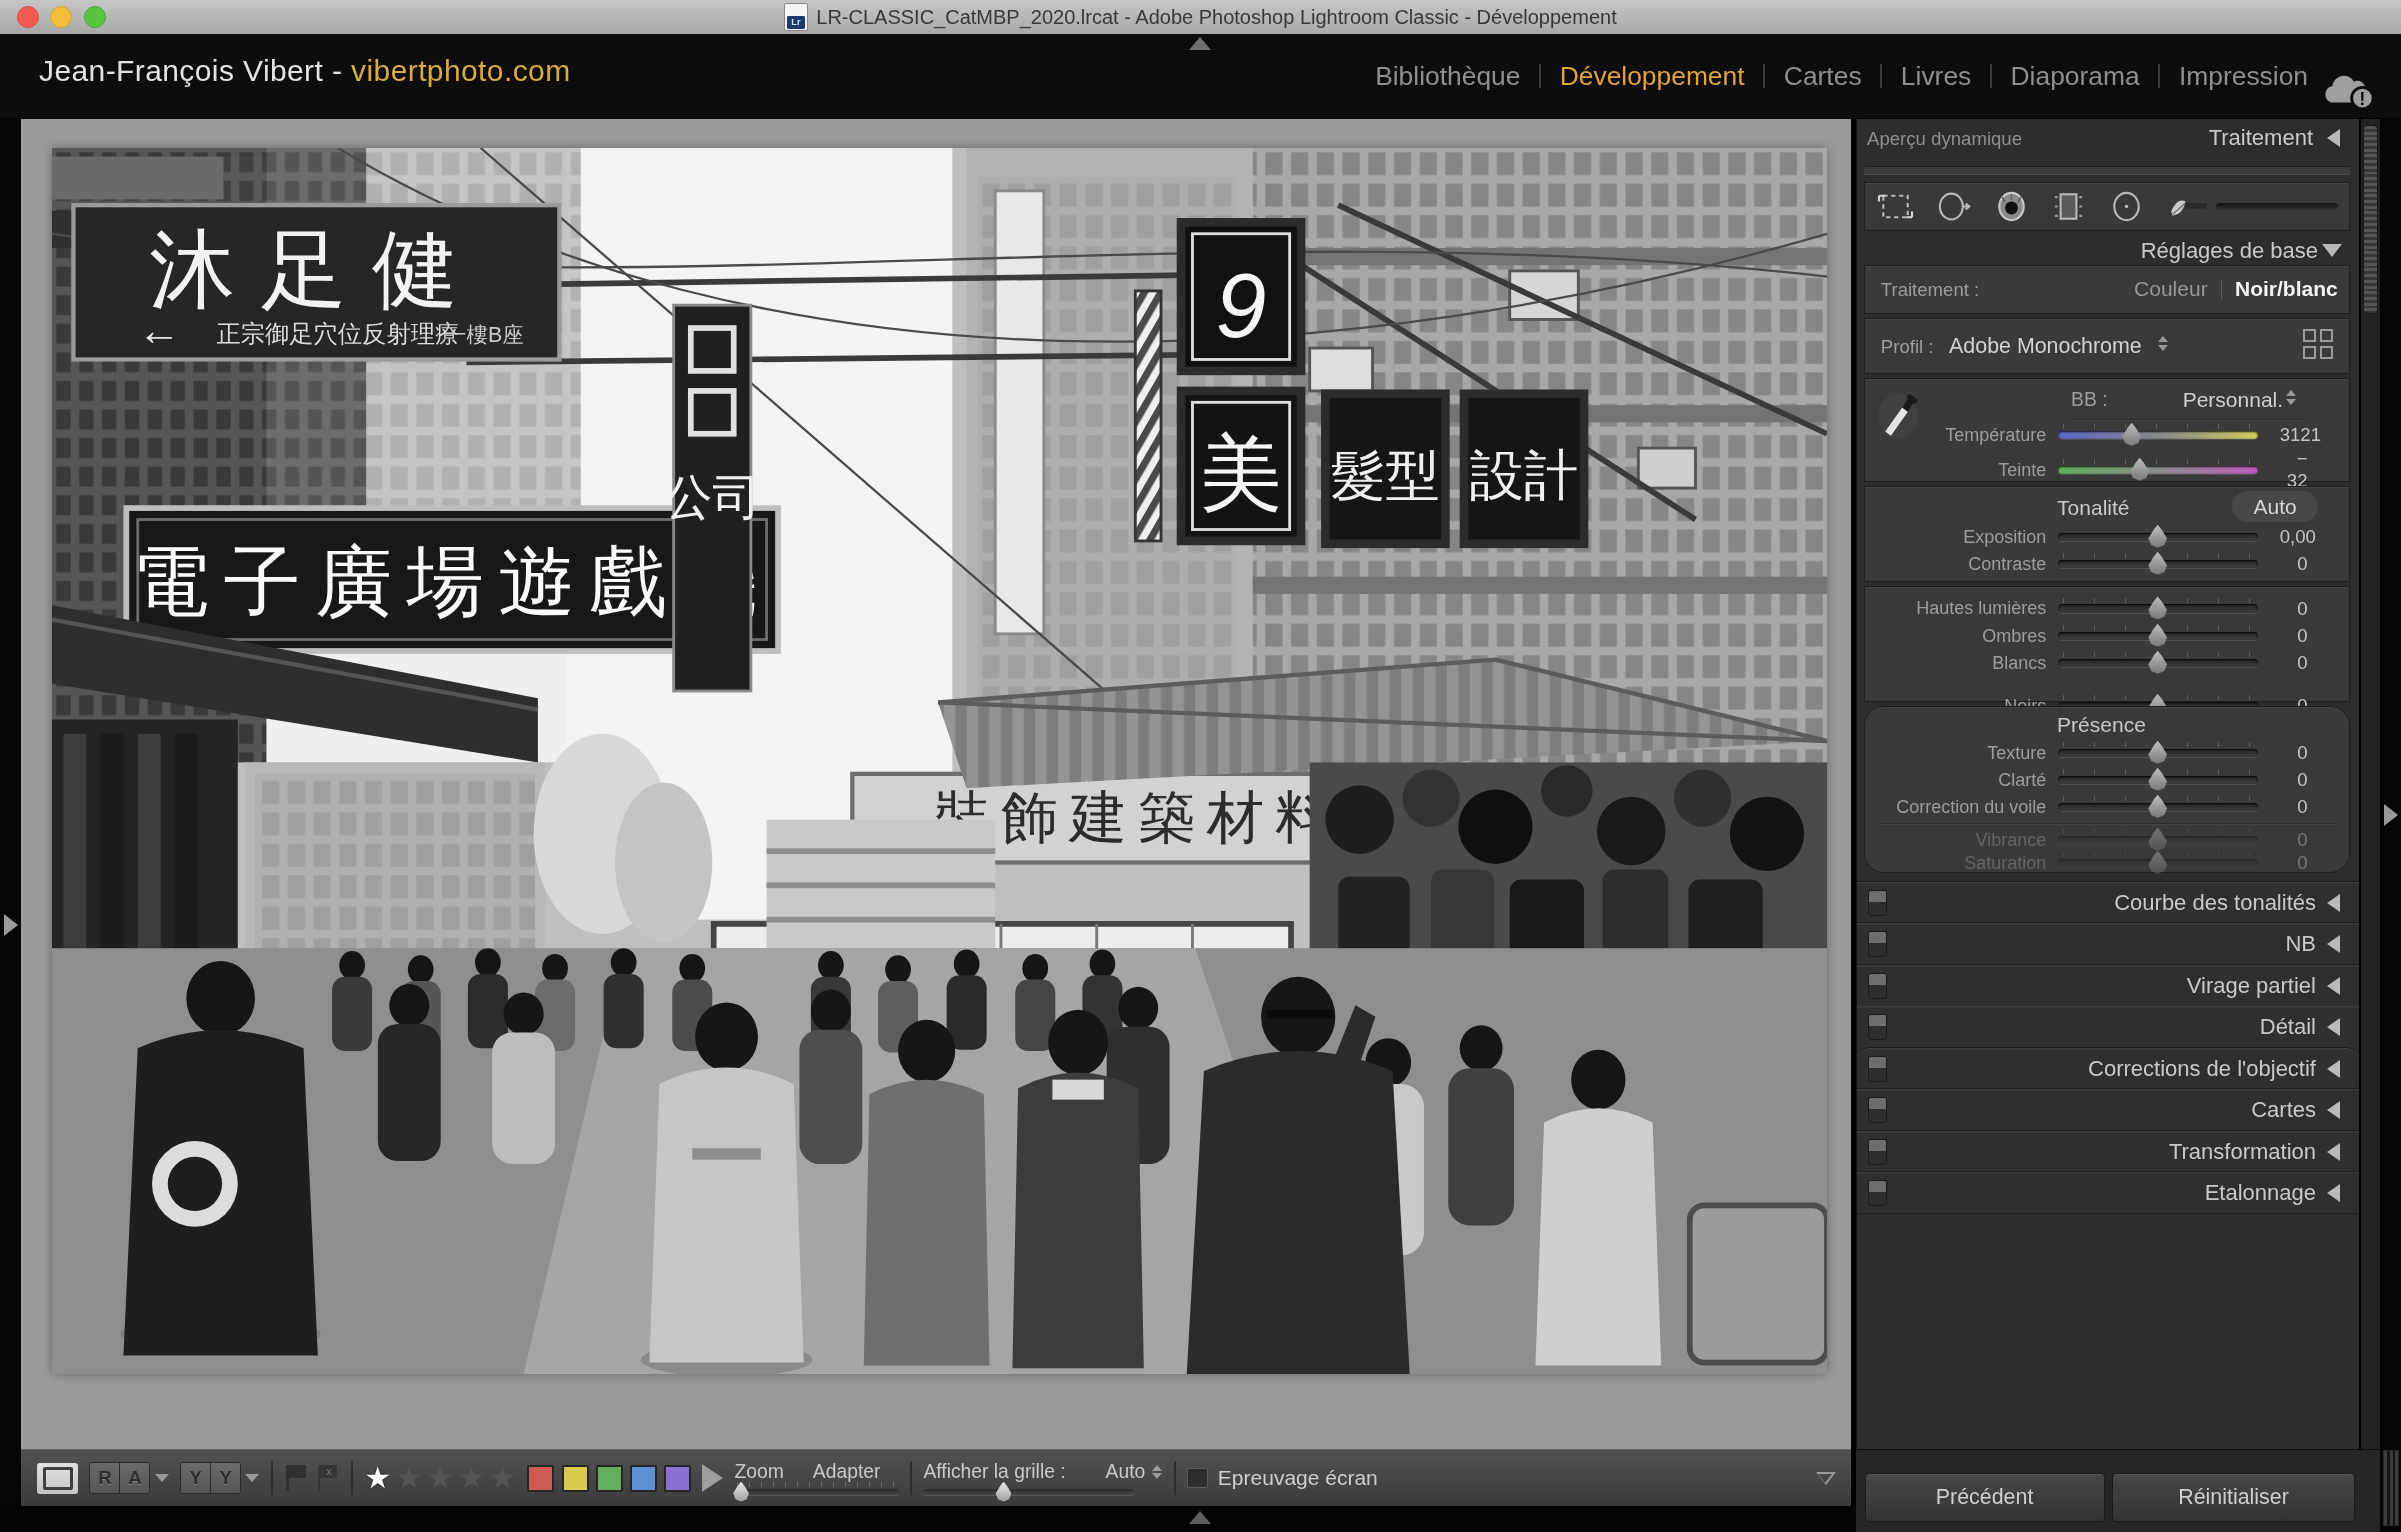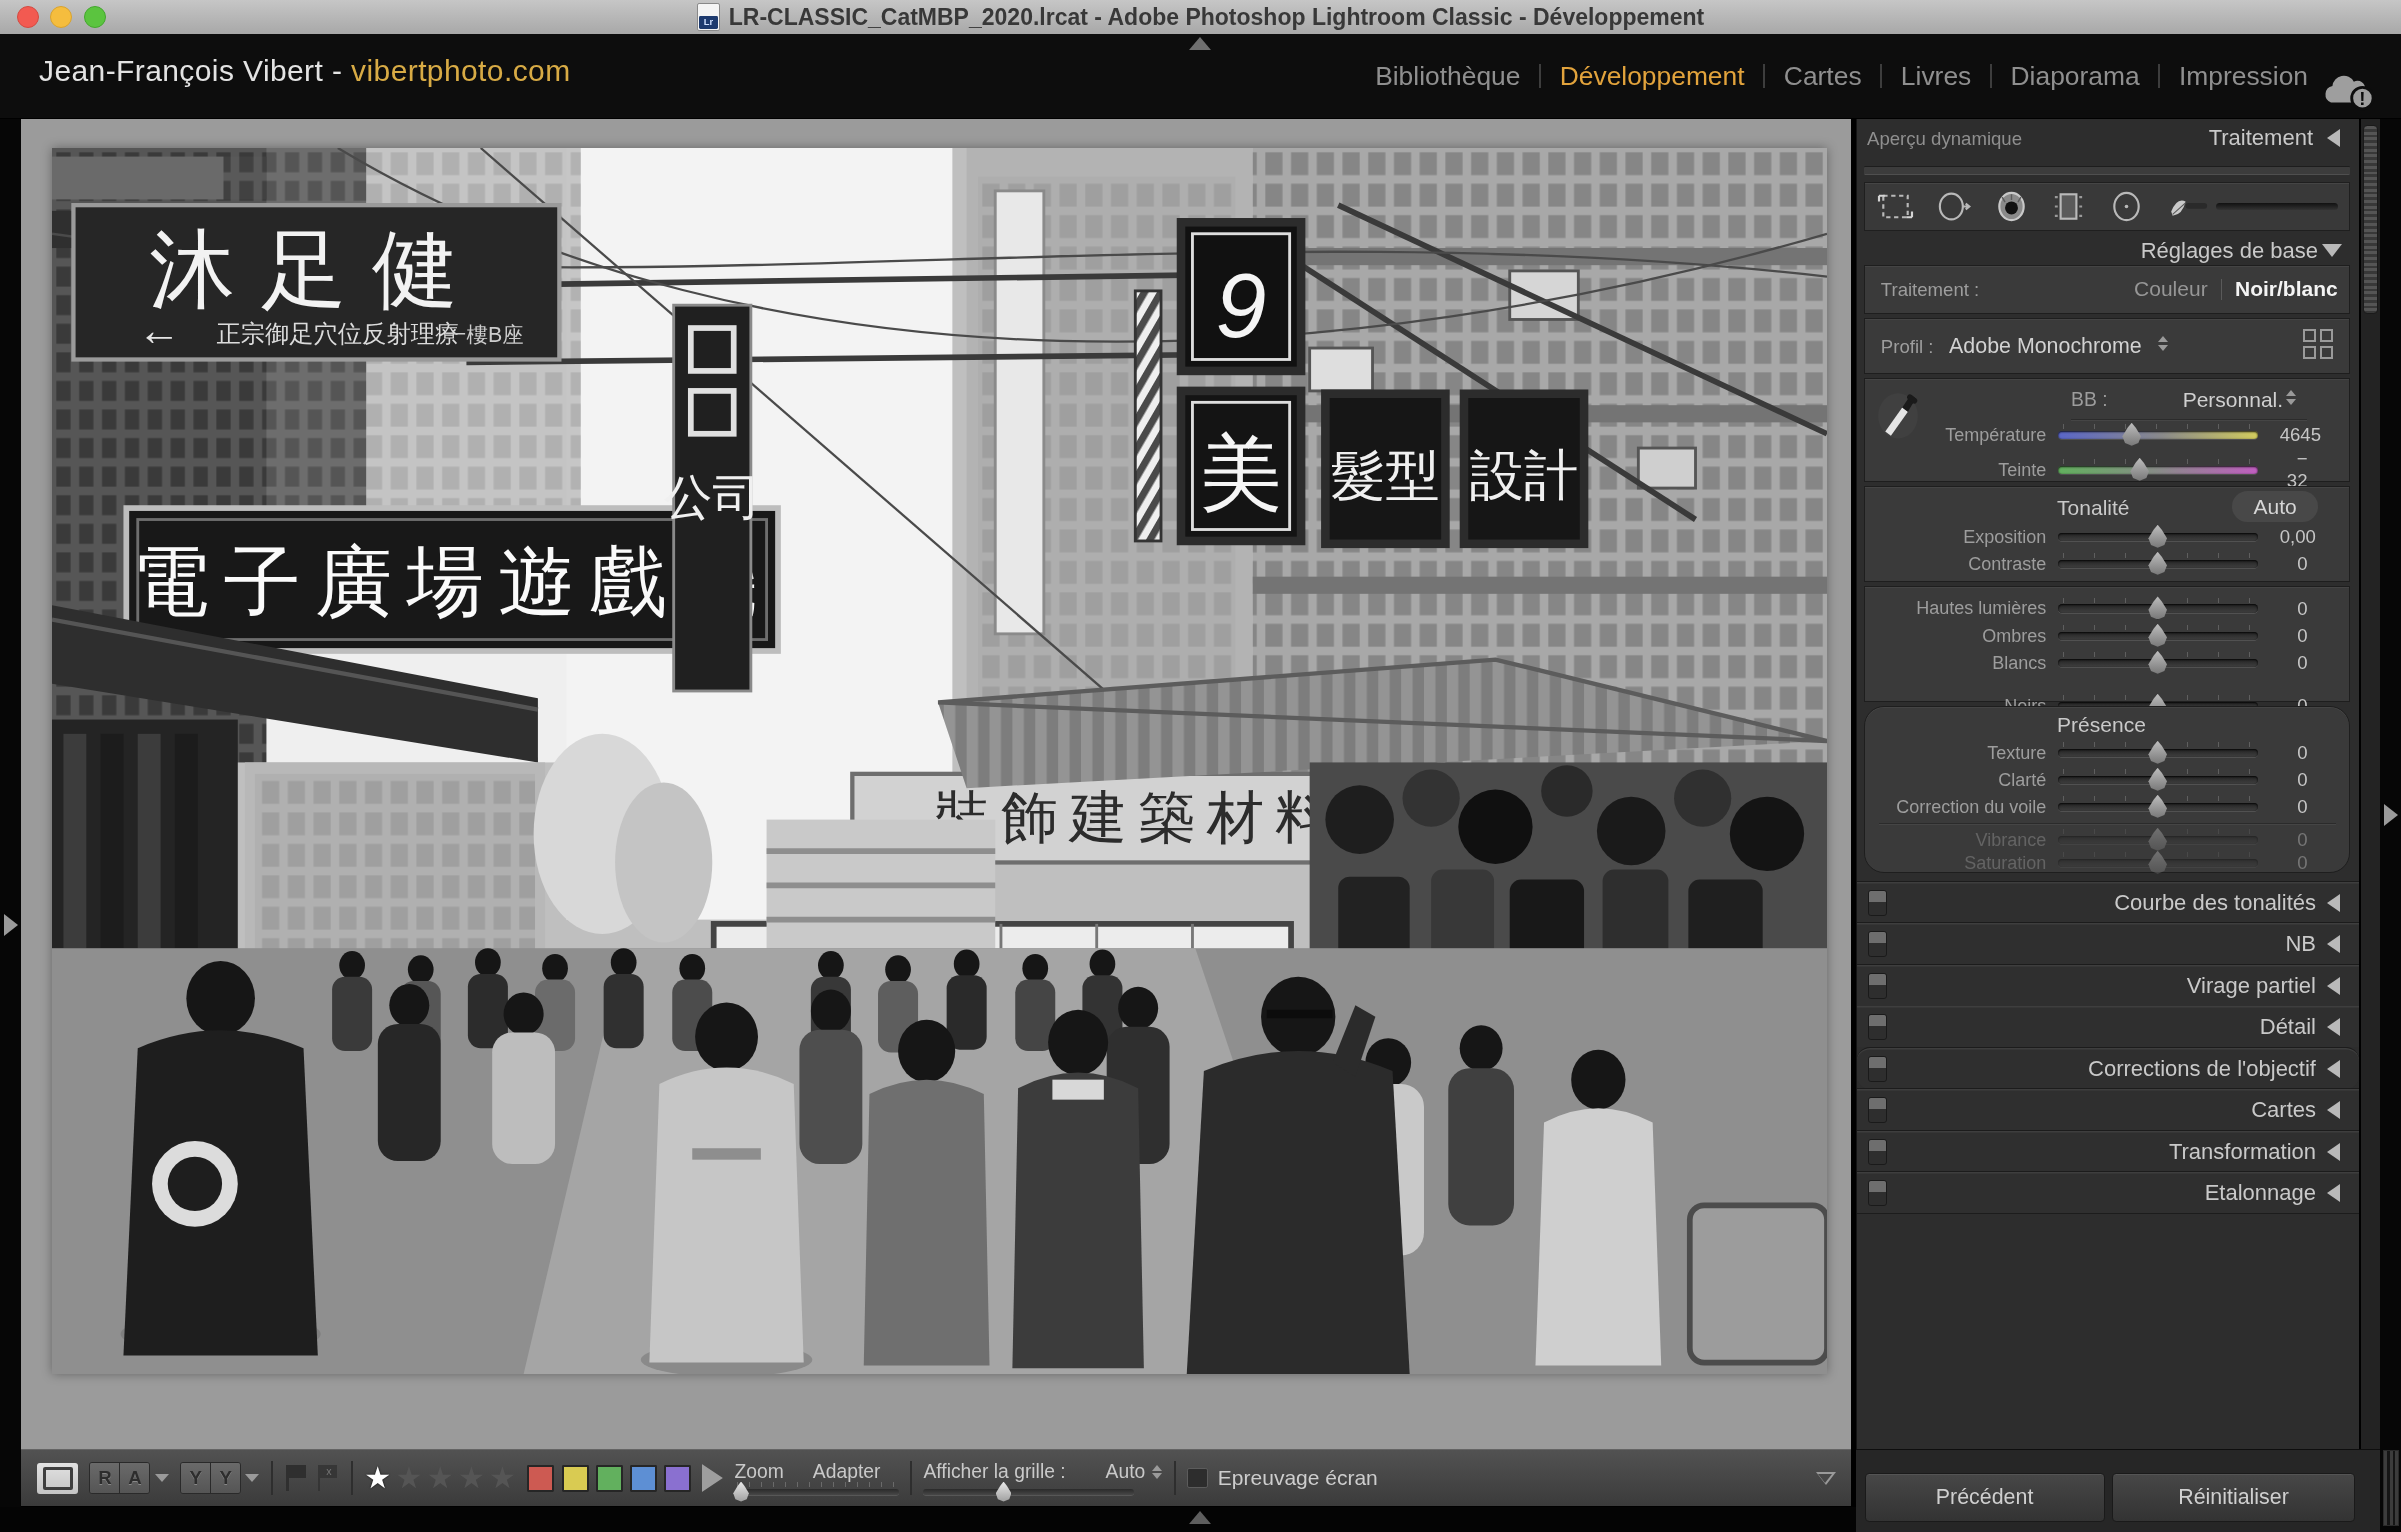--- a/index.html
+++ b/index.html
@@ -12,21 +12,21 @@
     display:flex;align-items:center;justify-content:center;}
   .tl-dots{position:absolute;left:17px;top:6.4px;display:flex;gap:11.4px;}
   .tl-dot{width:20px;height:20px;border-radius:50%;}
   .tl-red{background:#f25a51;border:0.7px solid #d44a41;}
   .tl-yel{background:#f5bd3e;border:0.7px solid #d9a32e;}
   .tl-grn{background:#5bc43f;border:0.7px solid #43a82d;}
   .doc-icon{width:21.4px;height:26px;background:#f4f4f4;border:0.7px solid #888;border-radius:2.1px;
     margin-right:8.6px;position:relative;}
   .doc-icon span{position:absolute;left:1.4px;bottom:1.4px;right:1.4px;height:13px;background:#1d3a6e;
     color:#cfe0ff;font-size:9.3px;font-weight:bold;display:flex;align-items:center;justify-content:center;border-radius:1.4px;}
-  .win-title{font-size:23px;color:#383838;font-weight:bold;}
+  .win-title{font-size:20px;color:#383838;}
   
   .modulebar{position:absolute;left:0;top:34px;width:2401px;height:84px;background:#0d0d0d;}
   .identity{position:absolute;left:39px;top:20px;font-size:30px;letter-spacing:0.4px;}
   .identity .name{color:#e3e3e3;}
   .identity .site{color:#d8ab45;}
   .modules{position:absolute;right:93px;top:0;height:84px;display:flex;align-items:center;gap:18.6px;}
   .module{font-size:26.4px;color:#8f8f8f;cursor:pointer;}
   .module.active{color:#e2a33c;}
   .mod-sep{width:2.1px;height:24px;background:#3d3d3d;}
   .cloud-wrap{position:absolute;right:20px;top:37px;}
@@ -505,21 +505,21 @@
       <span class="updown" style="position:absolute;right:53px;top:11.4px;">
           <i class="u"></i>
           <i class="d"></i>
         </span>
       <div style="position:absolute;left:206px;top:40px;width:236px;height:1.4px;background:#2b2b2b;box-shadow:0 0.7px 0 #4a4a4a;"></div>
       <div class="srow" style="top:43px;">
         <span class="lab">Température</span>
         <div class="track ticks temp">
             <div class="thumb" style="left: 37%;"></div>
           </div>
-        <span class="val">4645</span>
+        <span class="val">3121</span>
       </div>
       <div class="srow" style="top:69px;">
         <span class="lab">Teinte</span>
         <div class="track ticks tint">
             <div class="thumb" style="left: 41%;"></div>
           </div>
         <span class="val">− 32</span>
       </div>
     </div>
 

